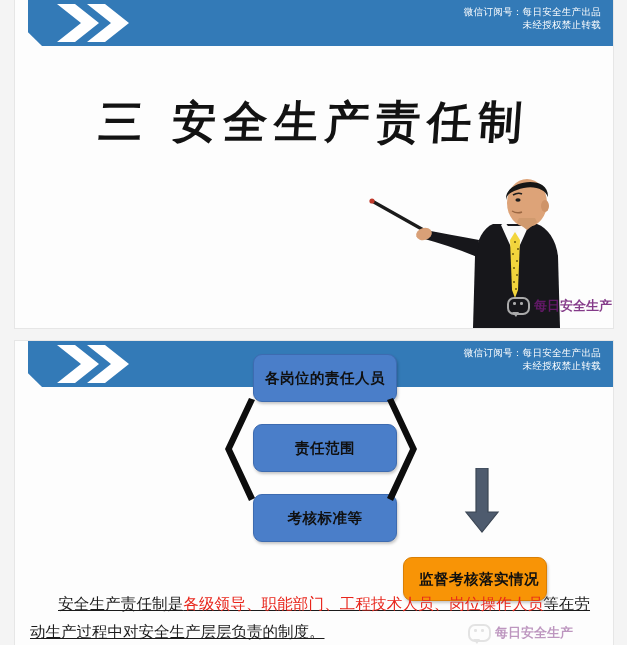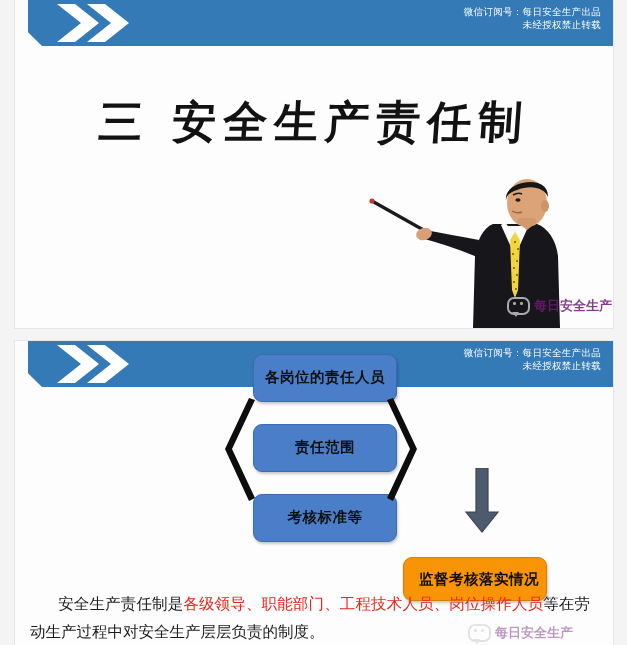--- a/index.html
+++ b/index.html
@@ -91,21 +91,21 @@
     border-radius:9px;
     display:flex;align-items:center;justify-content:center;
     font-size:14.5px;font-weight:bold;
     color:#101010;
     letter-spacing:.5px;
     box-shadow:1px 2px 3px rgba(0,0,0,.22);
     font-family:"DejaVu Sans","Liberation Sans",sans-serif;
     text-align:center;
     line-height:1;
   }
-  .blue-box{background:#4a7ec9;border:1px solid #3d6bb0;font-family:Liberation Mono, monospace;}
+  .blue-box{background:#4a7ec9;border:1px solid #3d6bb0;}
   .pink-box{background:#a35d79;border:1px solid #8c4c66;}
   .orange-box{background:#f89406;border:1px solid #d97f05;}
 
   #box-roles   {left:253px;top:354px;width:142px;height:46px;}
   #box-scope   {left:253px;top:424px;width:142px;height:46px;text-align:right;}
   #box-standard{left:253px;top:494px;width:142px;height:46px;}
   #box-system  {left:100px;top:419px;width:124px;height:44px;}
   #box-mech    {left:432px;top:417px;width:100px;height:44px;}
   #box-monitor {left:403px;top:557px;width:134px;height:42px;padding-left:8px;}
 
@@ -115,20 +115,21 @@
   #down-arrow {left:462px;top:468px;width:40px;height:66px;}
 
   
   .para{
     position:absolute;left:30px;top:590px;width:560px;
     font-size:15.5px;
     line-height:28px;
     color:#1b1b1b;
     font-family:"DejaVu Sans","Liberation Sans",sans-serif;
     text-align:justify;
+    text-decoration:underline;
   }
   .para .ind{display:inline-block;width:28px;}
   .para .hl{color:#e8261c;}
 </style>
 </head>
 <body>
 
 <div class="page">
 
   <div class="slide" id="slide1">

